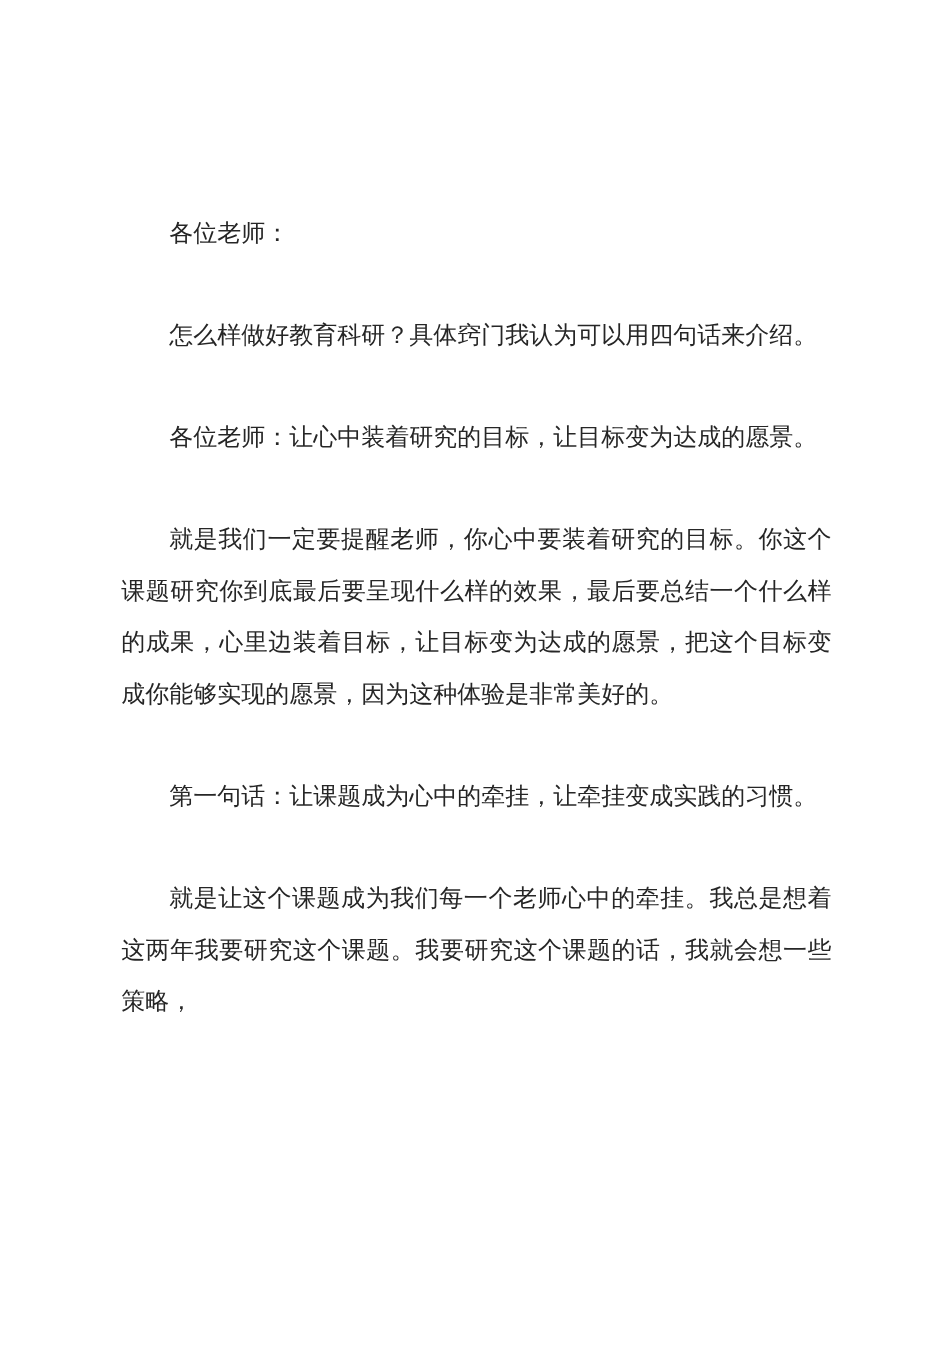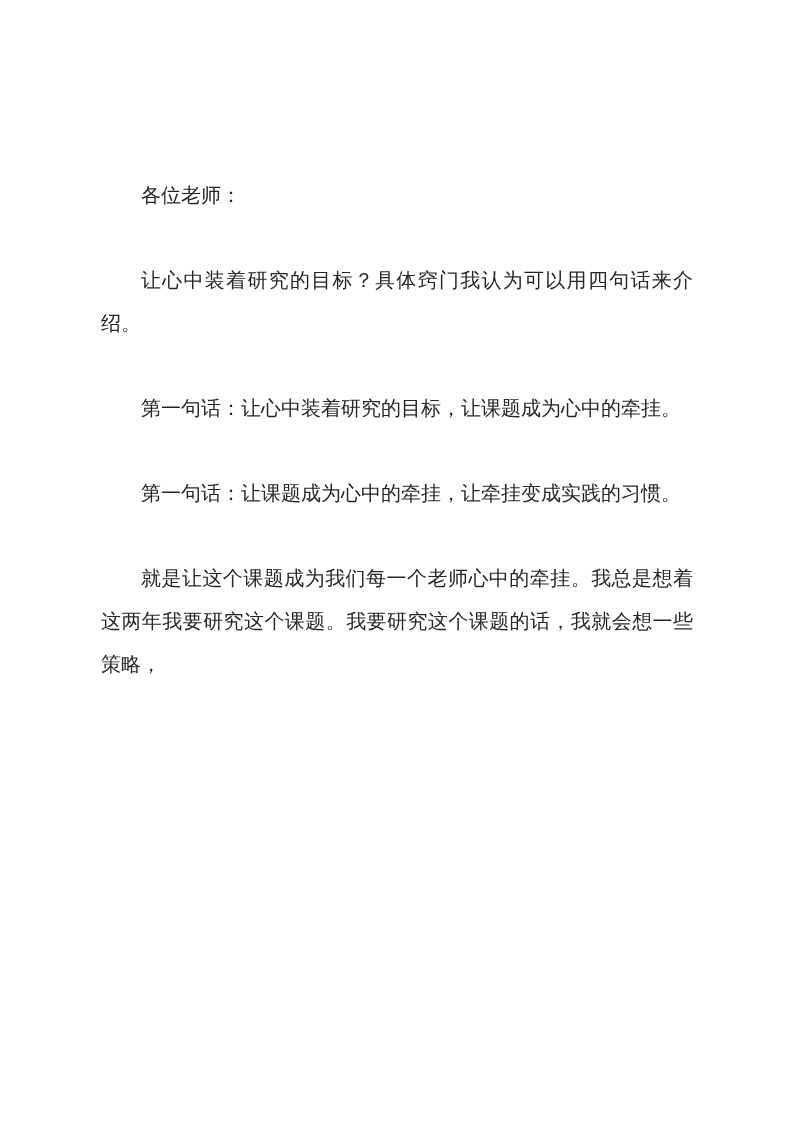--- a/index.html
+++ b/index.html
@@ -41,18 +41,19 @@
   .content p:last-child {
     margin-bottom: 0;
   }
 </style>
 </head>
 <body>
 
 <div class="page">
   <div class="content">
     <p>各位老师：</p>
-    <p>让心中装着研究的目标？具体窍门我认为可以用四句话来介绍。</p>
-    <p>第一句话：让心中装着研究的目标，让课题成为心中的牵挂。</p>
+    <p>怎么样做好教育科研？具体窍门我认为可以用四句话来介绍。</p>
+    <p>各位老师：让心中装着研究的目标，让目标变为达成的愿景。</p>
+    <p>就是我们一定要提醒老师，你心中要装着研究的目标。你这个课题研究你到底最后要呈现什么样的效果，最后要总结一个什么样的成果，心里边装着目标，让目标变为达成的愿景，把这个目标变成你能够实现的愿景，因为这种体验是非常美好的。</p>
     <p>第一句话：让课题成为心中的牵挂，让牵挂变成实践的习惯。</p>
     <p>就是让这个课题成为我们每一个老师心中的牵挂。我总是想着这两年我要研究这个课题。我要研究这个课题的话，我就会想一些策略，</p>
   </div>
 </div>
 
 </body></html>

